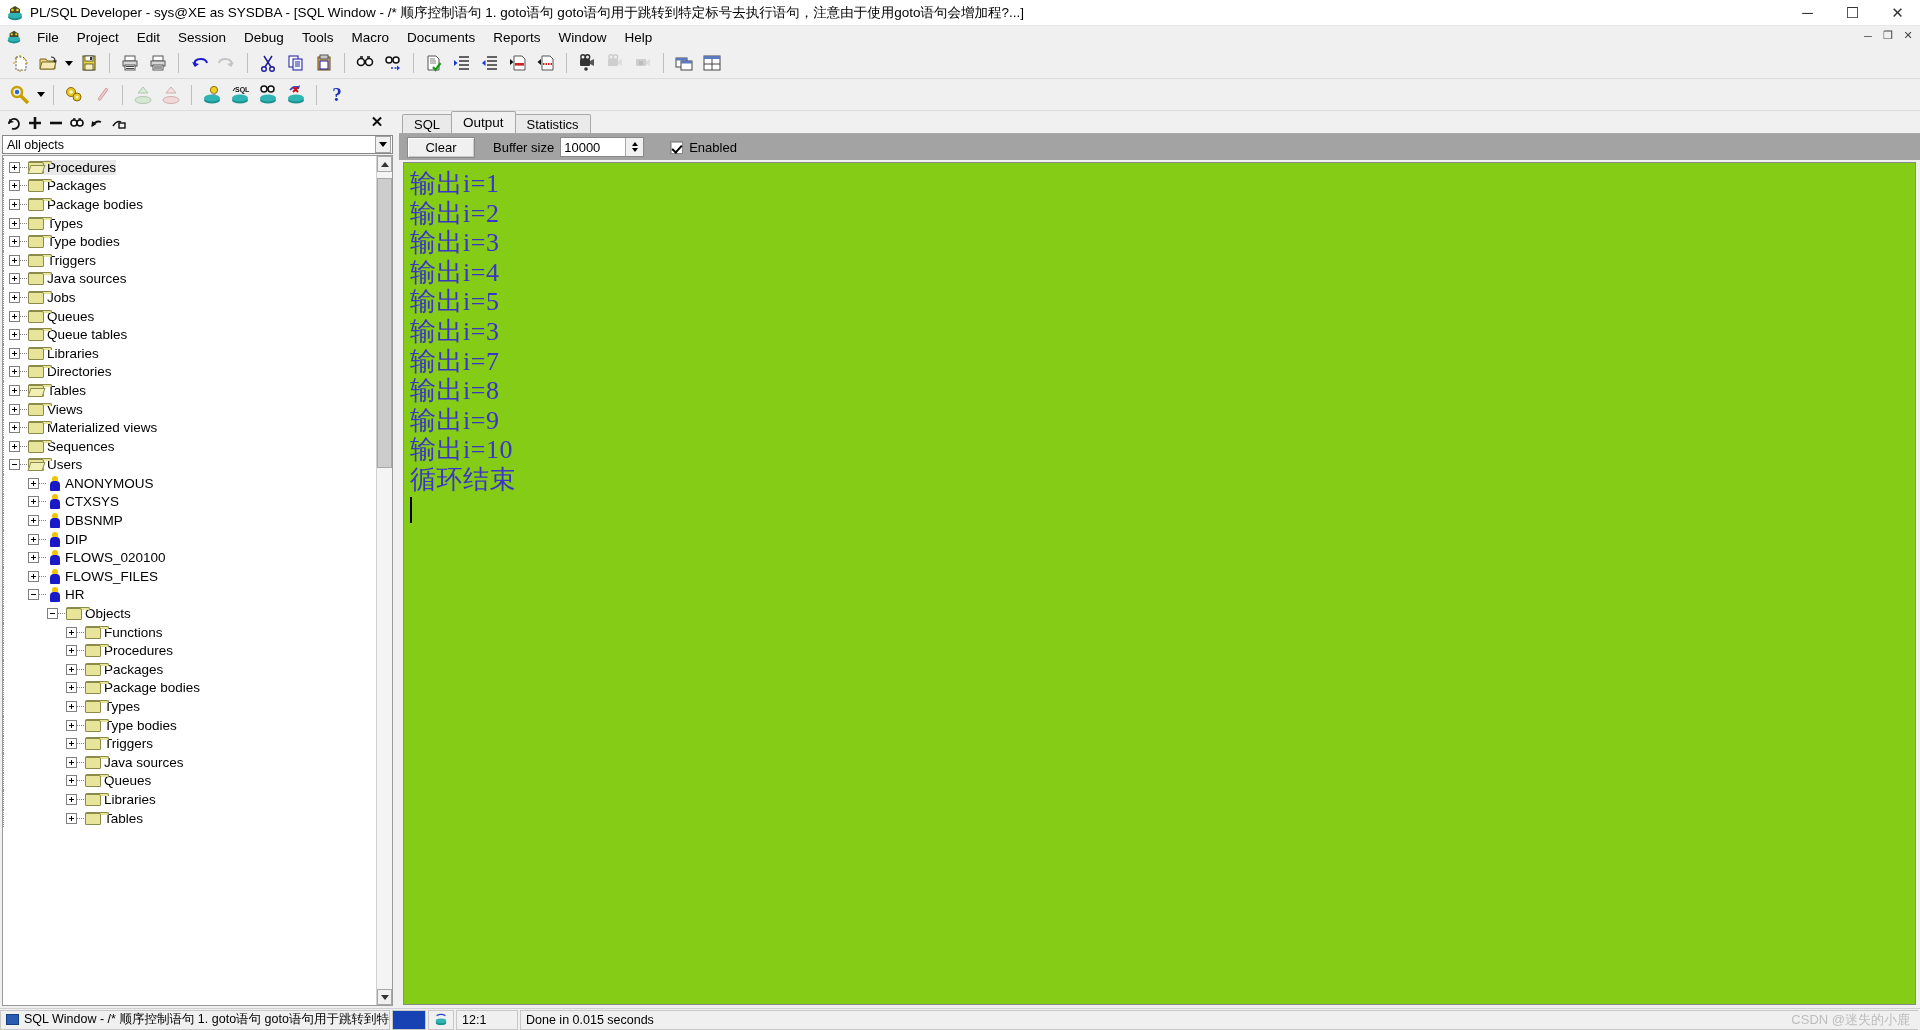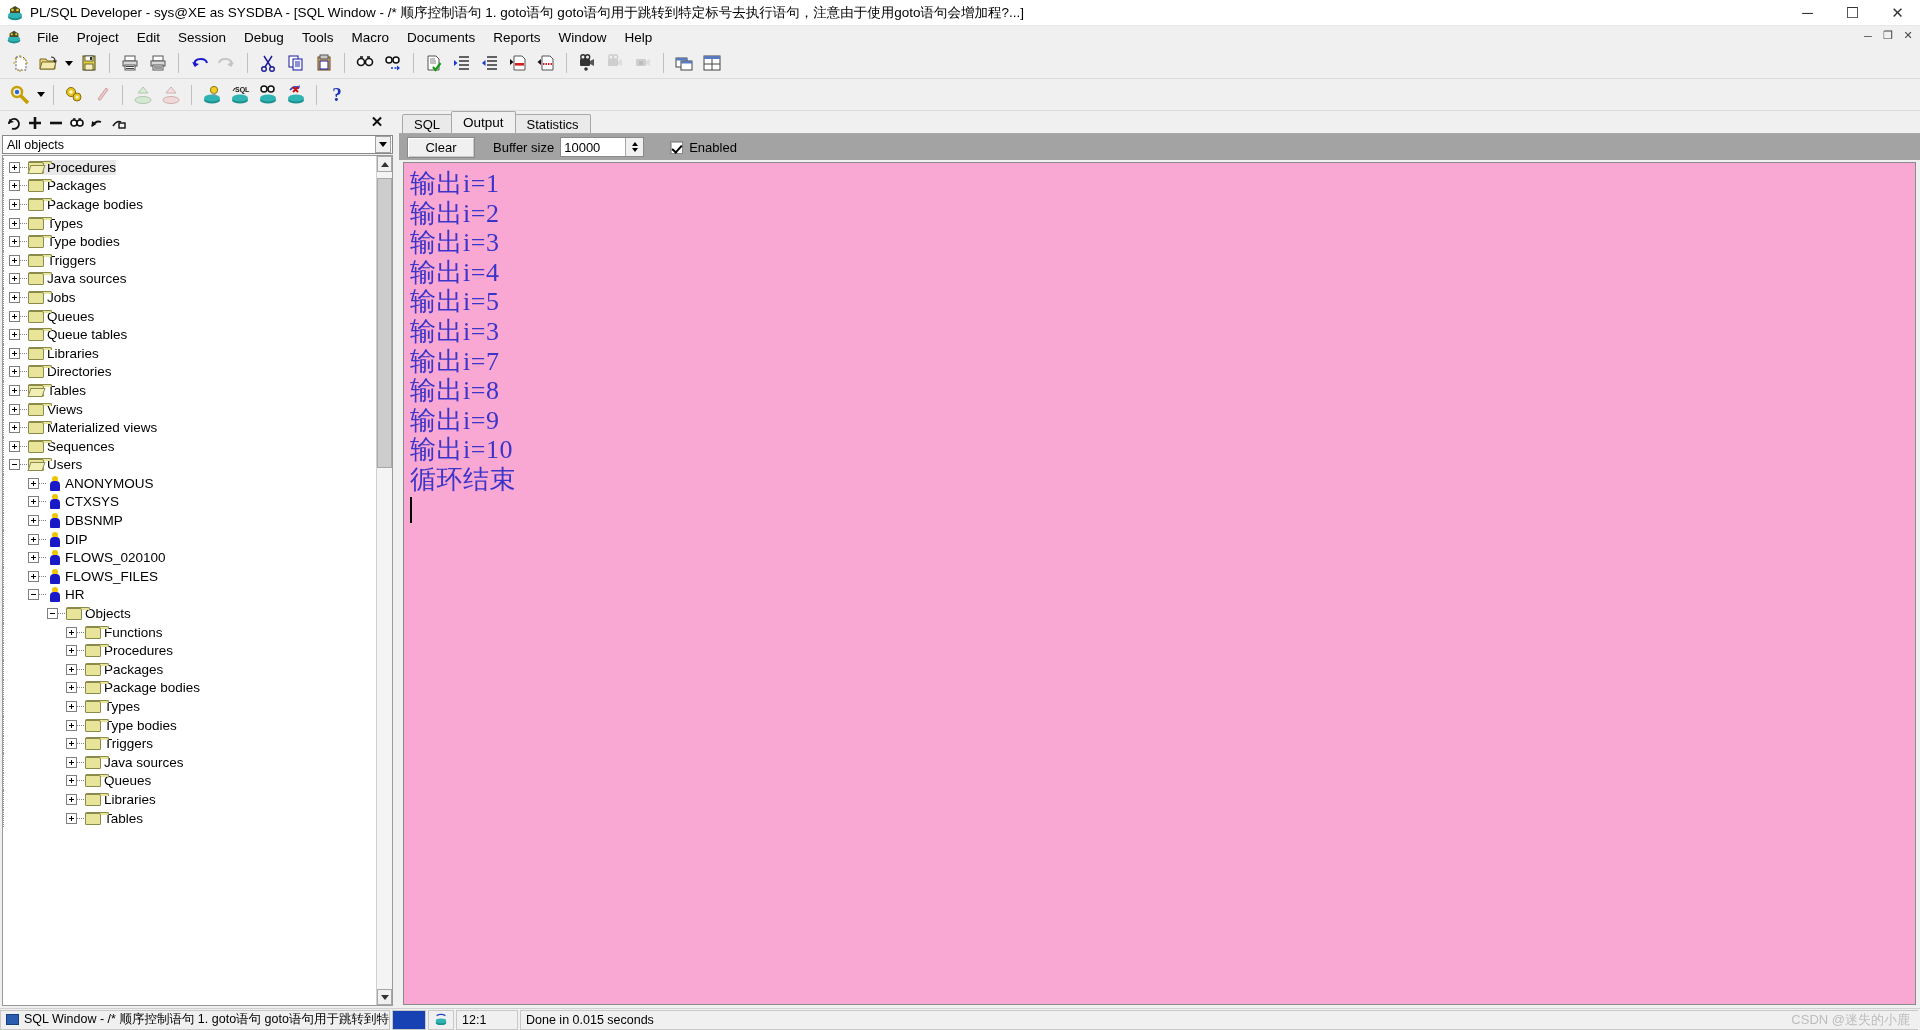--- a/index.html
+++ b/index.html
@@ -404,21 +404,21 @@
     width: 4px; height: 8px;
     border: solid #000;
     border-width: 0 2px 2px 0;
     transform: rotate(42deg);
   }
   .chk-label { font-size: 13px; margin-left: 6px; color:#000; font-family:"Liberation Sans", sans-serif;}
 
   .output-area {
     flex: 1 1 auto;
     margin: 2px 4px 3px 4px;
-    background: #f9a8d4;
+    background: #84cc16;
     border: 1px solid #8a8a8a;
     overflow: hidden;
     padding: 6px 0 0 6px;
     min-height: 0;
     position: relative;
   }
   .out-line {
     font-family: "Liberation Serif", serif;
     font-size: 26px;
     line-height: 29.6px;

